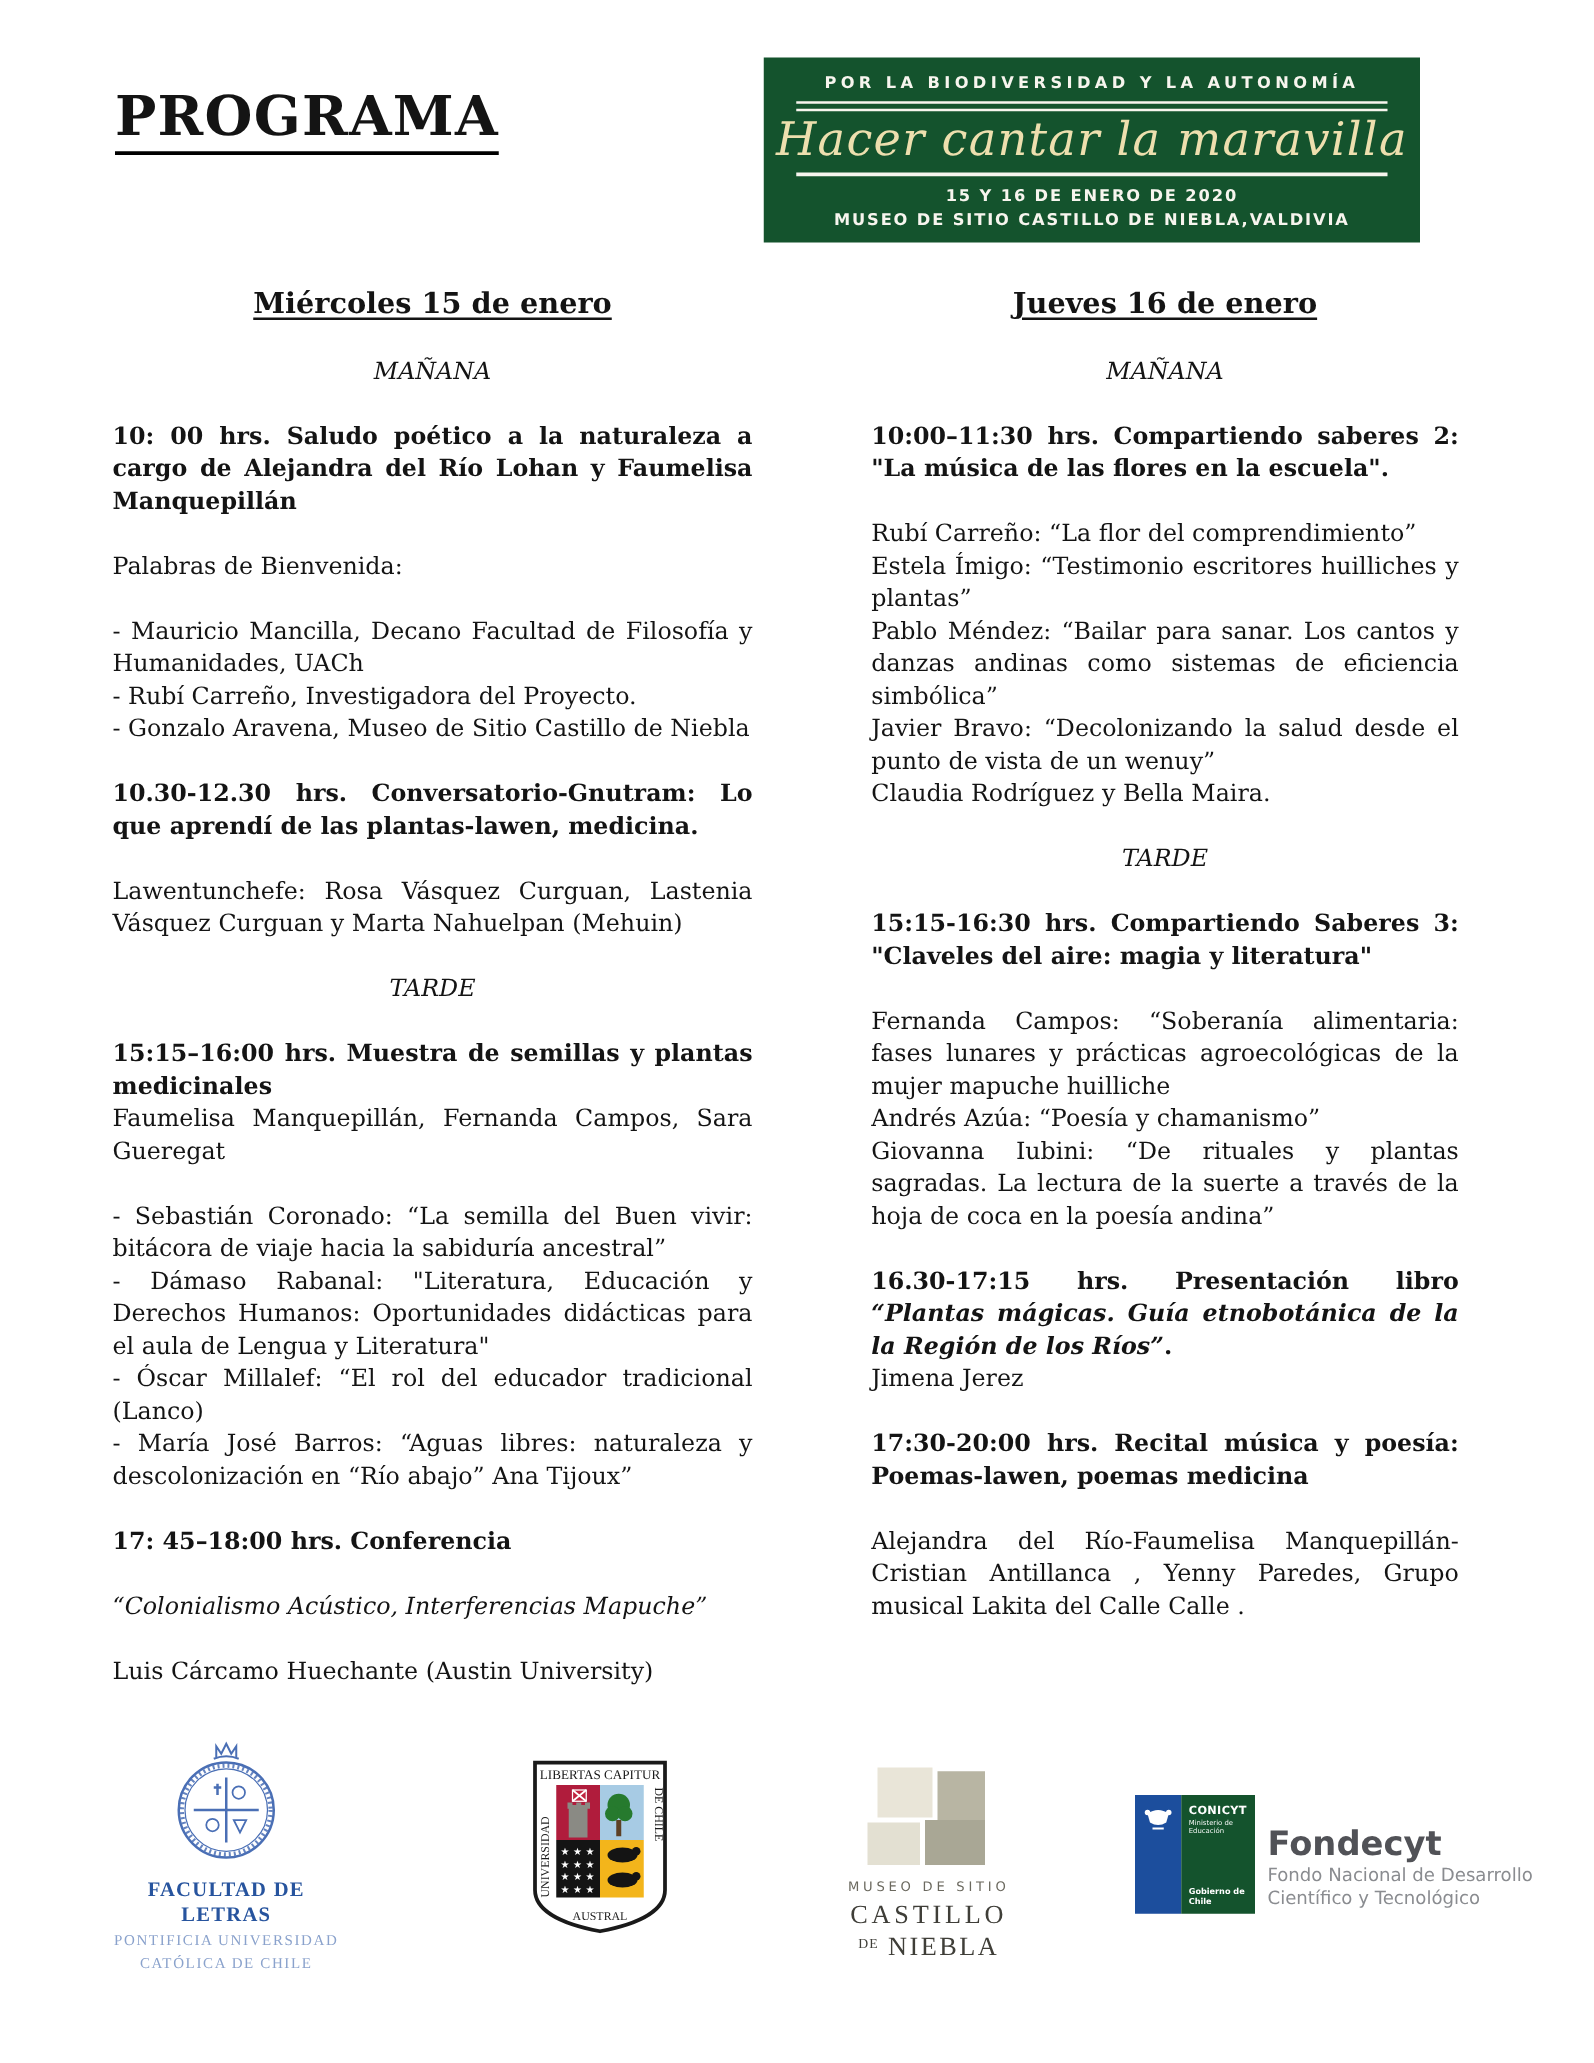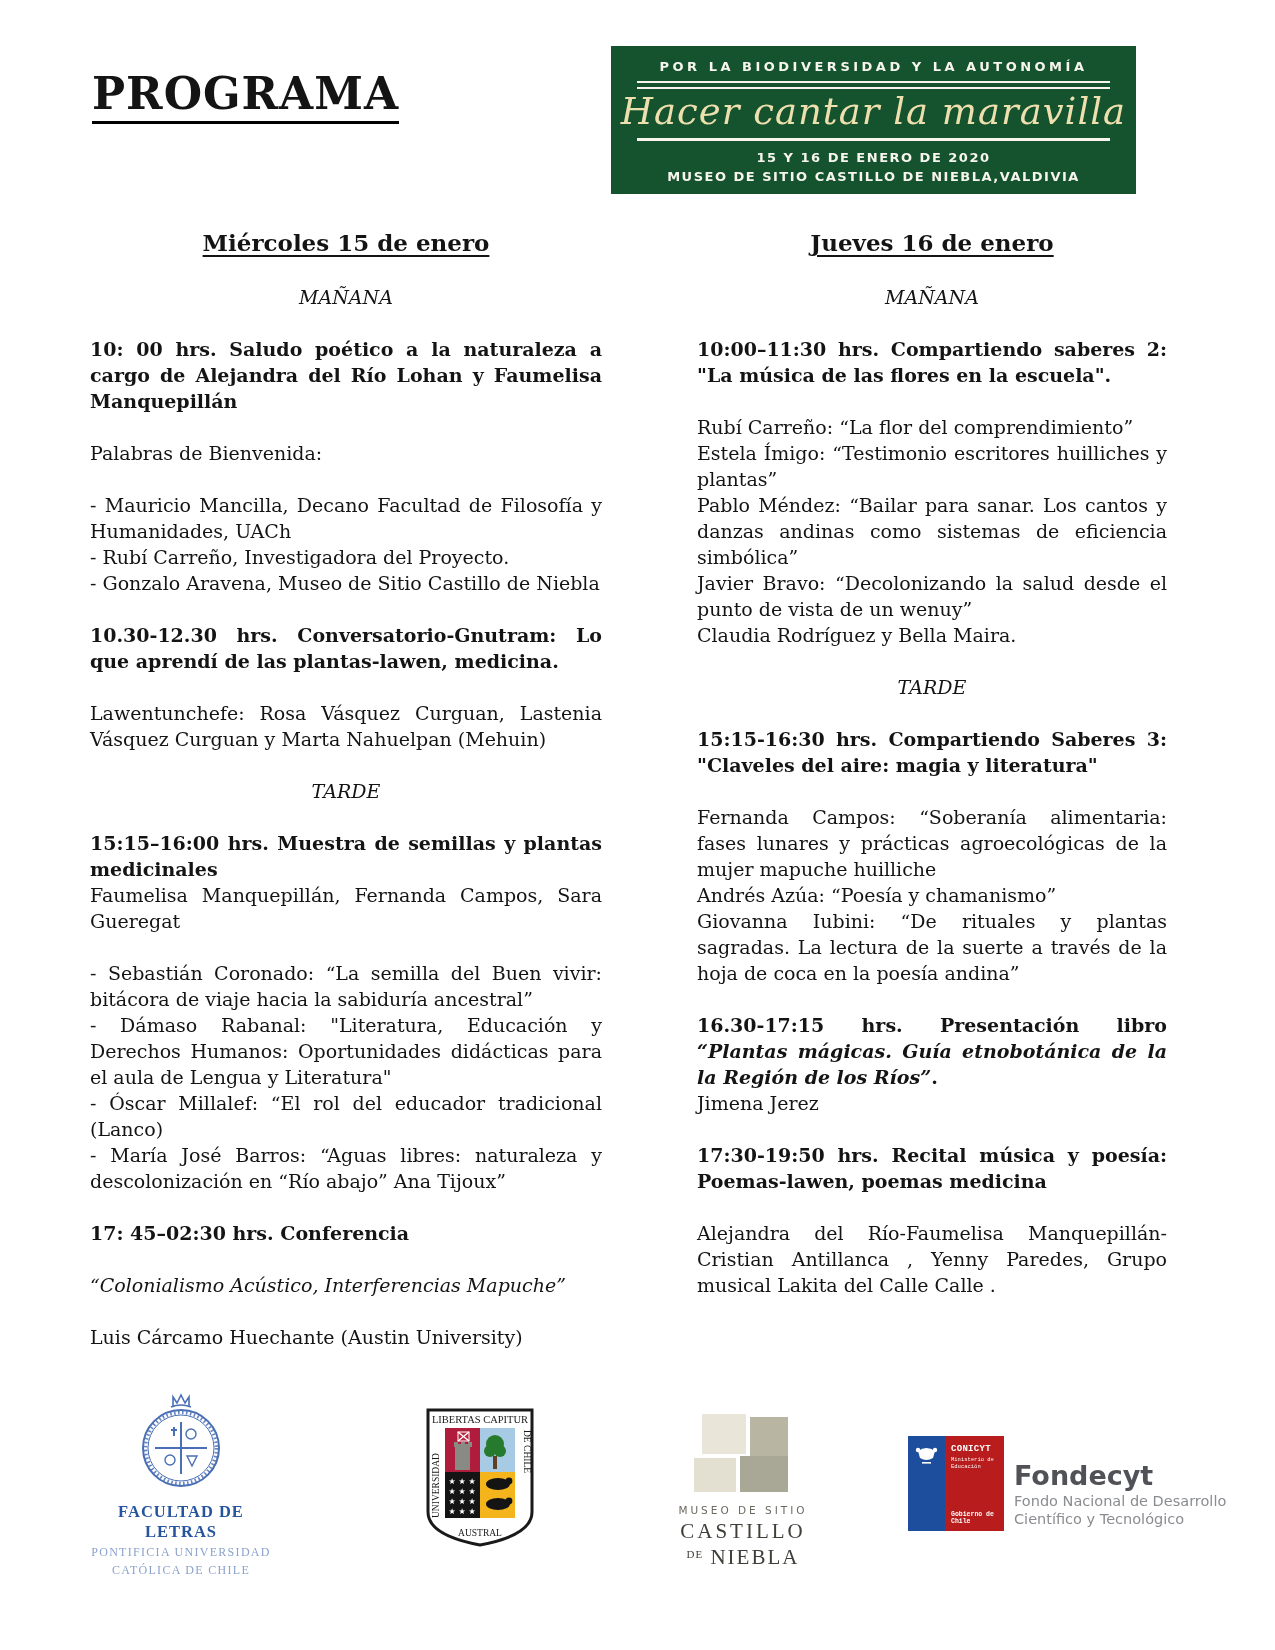--- a/index.html
+++ b/index.html
@@ -52,21 +52,21 @@
   .museo-l1{font-family:"DejaVu Sans","Liberation Sans",sans-serif;font-size:10.5px;letter-spacing:3px;
             margin-top:12px;color:#6b695f;}
   .museo-l2{font-family:"Liberation Serif",serif;font-size:21px;letter-spacing:3px;margin-top:3px;color:#3f3e38;}
   .museo-l3{font-family:"Liberation Serif",serif;font-size:21px;letter-spacing:2px;margin-top:1px;color:#3f3e38;}
   .museo-de{font-size:11px;vertical-align:6px;letter-spacing:1px;}
 
   .logo-conicyt{position:absolute;left:908px;top:1436px;width:96px;height:95px;display:flex;
                 font-family:"DejaVu Sans","Liberation Sans",sans-serif;}
   .conicyt-blue{width:37px;background:#1c4e9d;position:relative;}
   .conicyt-emblem{position:absolute;left:7px;top:8px;}
-  .conicyt-red{flex:1;background:#b91c1c;color:#fff;position:relative;padding:8px 0 0 6px;box-sizing:border-box;font-family:Liberation Mono, monospace;}
+  .conicyt-red{flex:1;background:#14532d;color:#fff;position:relative;padding:8px 0 0 6px;box-sizing:border-box;}
   .conicyt-name{font-size:9px;font-weight:bold;letter-spacing:.3px;}
   .conicyt-min{font-size:5.5px;margin-top:2px;opacity:.95;}
   .conicyt-gov{position:absolute;bottom:6px;left:6px;font-size:6.5px;font-weight:bold;}
 
   .fondecyt{position:absolute;left:1014px;top:1460px;font-family:"DejaVu Sans","Liberation Sans",sans-serif;}
   .fondecyt-name{font-size:27px;font-weight:bold;color:#515257;line-height:32px;}
   .fondecyt-sub{font-size:14.5px;color:#8a8c90;line-height:18px;}
 </style>
 </head>
 <body>
@@ -97,21 +97,21 @@
         <p class="blk p tight"><span>- Gonzalo Aravena, Museo de Sitio Castillo de Niebla</span></p>
         <p class="blk p"><span class="b">10.30-12.30 hrs. Conversatorio-Gnutram: Lo que aprendí de las plantas-lawen, medicina.</span></p>
         <p class="blk p"><span>Lawentunchefe: Rosa Vásquez Curguan, Lastenia Vásquez Curguan y Marta Nahuelpan (Mehuin)</span></p>
         <div class="blk label"><span>TARDE</span></div>
         <p class="blk p"><span class="b">15:15–16:00 hrs. Muestra de semillas y plantas medicinales</span></p>
         <p class="blk p tight"><span>Faumelisa Manquepillán, Fernanda Campos, Sara Gueregat</span></p>
         <p class="blk p"><span>- Sebastián Coronado: “La semilla del Buen vivir: bitácora de viaje hacia la sabiduría ancestral”</span></p>
         <p class="blk p tight"><span>- Dámaso Rabanal: "Literatura, Educación y Derechos Humanos: Oportunidades didácticas para el aula de Lengua y Literatura"</span></p>
         <p class="blk p tight"><span>- Óscar Millalef: “El rol del educador tradicional (Lanco)</span></p>
         <p class="blk p tight"><span>- María José Barros: “Aguas libres: naturaleza y descolonización en “Río abajo” Ana Tijoux”</span></p>
-        <p class="blk p"><span class="b">17: 45–02:30 hrs. Conferencia</span></p>
+        <p class="blk p"><span class="b">17: 45–18:00 hrs. Conferencia</span></p>
         <p class="blk p"><span class="i">“Colonialismo Acústico, Interferencias Mapuche”</span></p>
         <p class="blk p"><span>Luis Cárcamo Huechante (Austin University)</span></p>
       </div>
   </section>
 
   <section class="col col-right">
     <h2 class="day-heading">Jueves 16 de enero</h2>
     <div class="blocks">
         <div class="blk label"><span>MAÑANA</span></div>
         <p class="blk p"><span class="b">10:00–11:30 hrs. Compartiendo saberes 2: "La música de las flores en la escuela".</span></p>
@@ -120,21 +120,21 @@
         <p class="blk p tight"><span>Pablo Méndez: “Bailar para sanar. Los cantos y danzas andinas como sistemas de eficiencia simbólica”</span></p>
         <p class="blk p tight"><span>Javier Bravo: “Decolonizando la salud desde el punto de vista de un wenuy”</span></p>
         <p class="blk p tight"><span>Claudia Rodríguez y Bella Maira.</span></p>
         <div class="blk label"><span>TARDE</span></div>
         <p class="blk p"><span class="b">15:15-16:30 hrs. Compartiendo Saberes 3: "Claveles del aire: magia y literatura"</span></p>
         <p class="blk p"><span>Fernanda Campos: “Soberanía alimentaria: fases lunares y prácticas agroecológicas de la mujer mapuche huilliche</span></p>
         <p class="blk p tight"><span>Andrés Azúa: “Poesía y chamanismo”</span></p>
         <p class="blk p tight"><span>Giovanna Iubini: “De rituales y plantas sagradas. La lectura de la suerte a través de la hoja de coca en la poesía andina”</span></p>
         <p class="blk p"><span class="b">16.30-17:15 hrs. Presentación libro </span><span class="b i">“Plantas mágicas. Guía etnobotánica de la la Región de los Ríos”</span><span class="b">.</span></p>
         <p class="blk p tight"><span>Jimena Jerez</span></p>
-        <p class="blk p"><span class="b">17:30-19:50 hrs. Recital música y poesía: Poemas-lawen, poemas medicina</span></p>
+        <p class="blk p"><span class="b">17:30-20:00 hrs. Recital música y poesía: Poemas-lawen, poemas medicina</span></p>
         <p class="blk p"><span>Alejandra del Río-Faumelisa Manquepillán-Cristian Antillanca , Yenny Paredes, Grupo musical Lakita del Calle Calle .</span></p>
       </div>
   </section>
 
   <div class="logo-puc">
     <svg width="108" height="100" viewBox="0 0 108 100">
       <g fill="none" stroke="#4a6fb5" stroke-width="1.6">
         <path d="M46,14 L46,5 L50,11 L54,3 L58,11 L62,5 L62,14"></path>
         <path d="M44,15 Q54,11 64,15"></path>
         <circle cx="54" cy="56" r="38" stroke-width="2"></circle>

